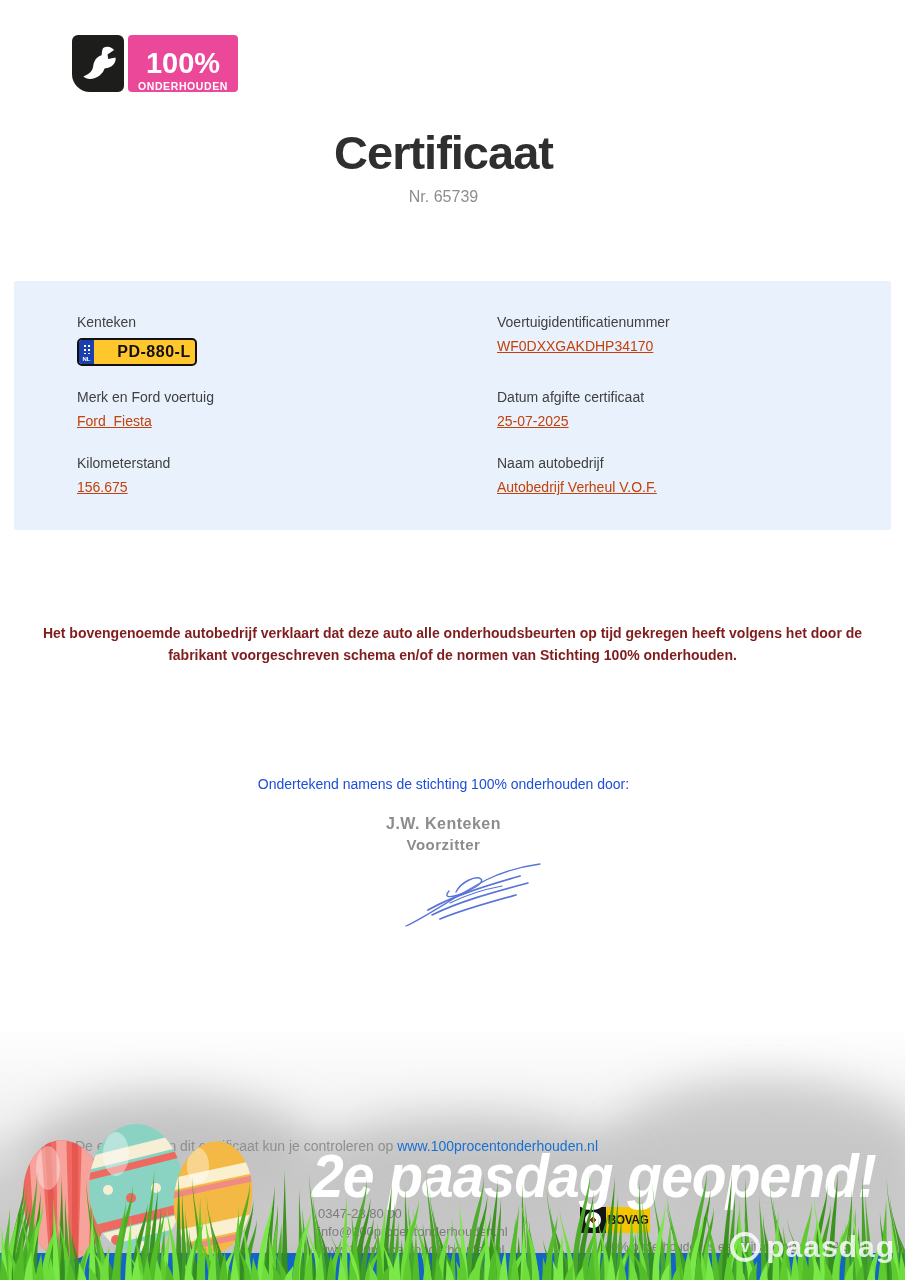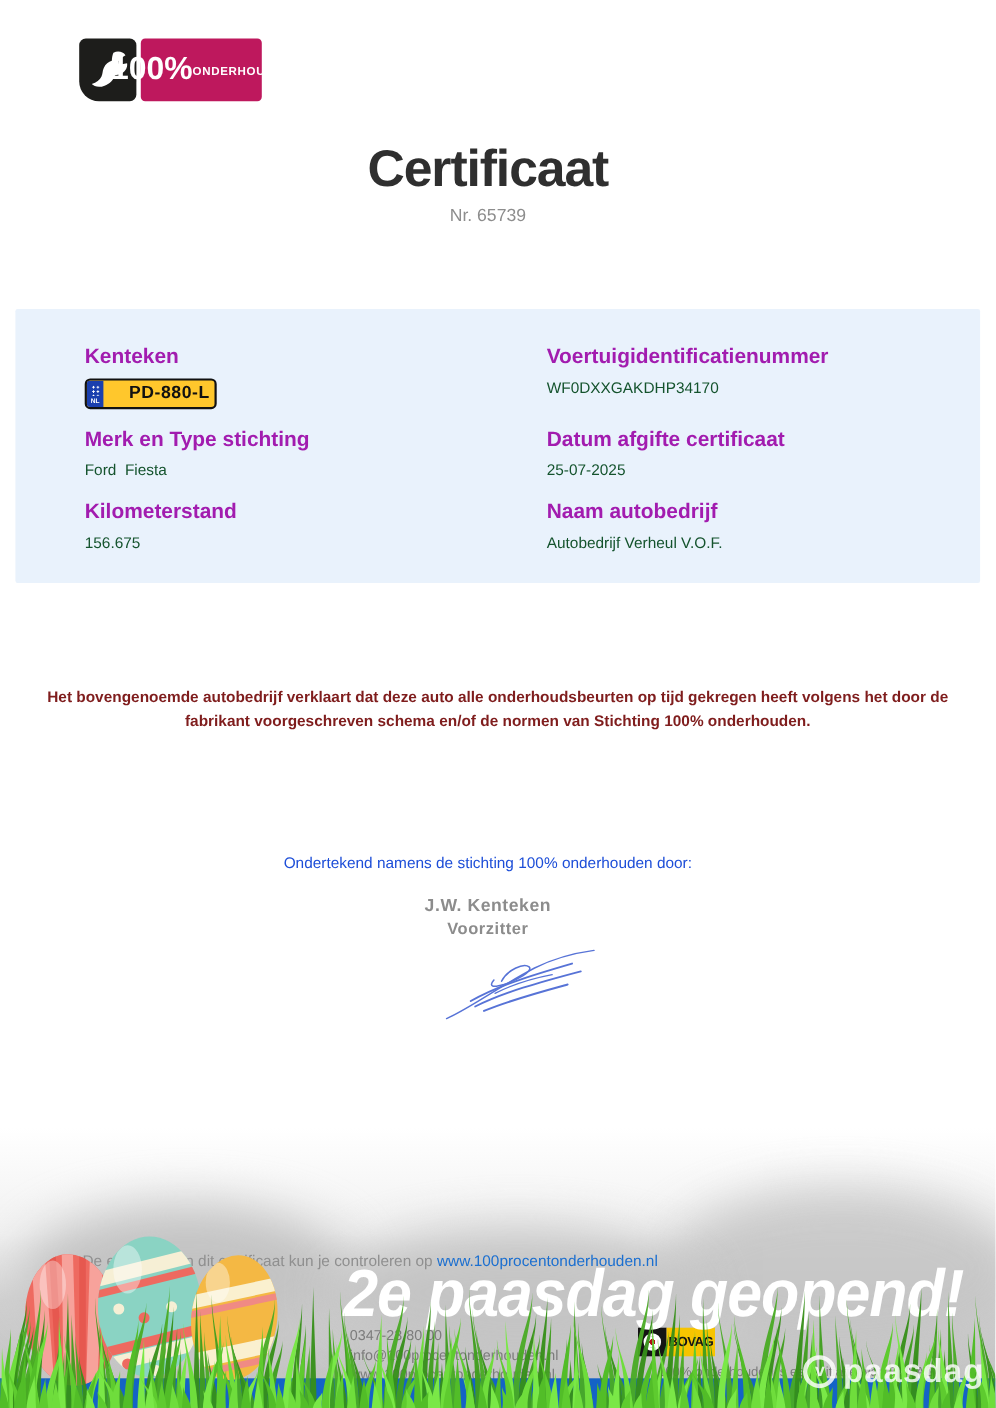--- a/index.html
+++ b/index.html
@@ -8,39 +8,39 @@
     font-family:"Liberation Sans","DejaVu Sans",sans-serif;
     background:#fff; position:relative; overflow:hidden;
   }
   
   .logo { position:absolute; left:72px; top:35px; display:flex; gap:4px; }
   .logo-ico {
     width:52px; height:57px; background:#1d1d1b;
     border-radius:6px 6px 6px 18px; display:flex; align-items:center; justify-content:center;
   }
   .logo-txt {
-    width:110px; height:57px; background:#be185d; border-radius:4px;
-    display:flex; flex-direction:row; align-items:center; justify-content:center; color:#fff;
+    width:110px; height:57px; background:#ec4899; border-radius:4px;
+    display:flex; flex-direction:column; align-items:center; justify-content:flex-end; color:#fff;
   }
   .logo-100 { font-size:29px; font-weight:bold; letter-spacing:0; line-height:1; }
   .logo-sub { font-size:10.5px; font-weight:bold; letter-spacing:.6px; margin-top:2px; }
   
   .title-wrap { position:absolute; left:0; top:125px; width:887px; text-align:center; }
   .title { font-size:47px; font-weight:bold; color:#2f2f2f; letter-spacing:-1px; }
   .cert-nr { font-size:16px; color:#8d8d8d; margin-top:8px; }
   
   .panel {
     position:absolute; left:14px; top:281px; width:877px; height:249px;
     background:#e9f2fc; border-radius:2px;
   }
   .cell { position:absolute; }
   .cell.c1 { left:63px; } .cell.c2 { left:483px; }
   .cell.r1 { top:33px; } .cell.r2 { top:108px; } .cell.r3 { top:174px; }
-  .field-label { font-size:19px; font-weight:bold; color:#a21caf; margin-bottom:8px; }
-  .field-value { font-size:14px; color:#14532d; white-space:pre-wrap; }
+  .field-label { font-size:14px; font-weight:normal; color:#404040; margin-bottom:8px; }
+  .field-value { font-size:14px; color:#c2410c; white-space:pre-wrap;text-decoration:underline; }
   
   .plate {
     margin-top:1px; width:120px; height:28px; background:#ffc72c;
     border:2px solid #111; border-radius:5px; display:flex; overflow:hidden;
   }
   .plate-band {
     width:15px; background:#1a3fae; display:flex; flex-direction:column;
     align-items:center; justify-content:flex-end; padding-bottom:2px;
   }
   .plate-stars {
@@ -151,21 +151,21 @@
       <div class="plate-num">PD-880-L</div>
     </div>
   </div>
 
   <div class="cell c2 r1">
     <div class="field-label">Voertuigidentificatienummer</div>
     <div class="field-value">WF0DXXGAKDHP34170</div>
   </div>
 
   <div class="cell c1 r2">
-    <div class="field-label">Merk en Type stichting</div>
+    <div class="field-label">Merk en Ford voertuig</div>
     <div class="field-value">Ford  Fiesta</div>
   </div>
 
   <div class="cell c2 r2">
     <div class="field-label">Datum afgifte certificaat</div>
     <div class="field-value">25-07-2025</div>
   </div>
 
   <div class="cell c1 r3">
     <div class="field-label">Kilometerstand</div>

